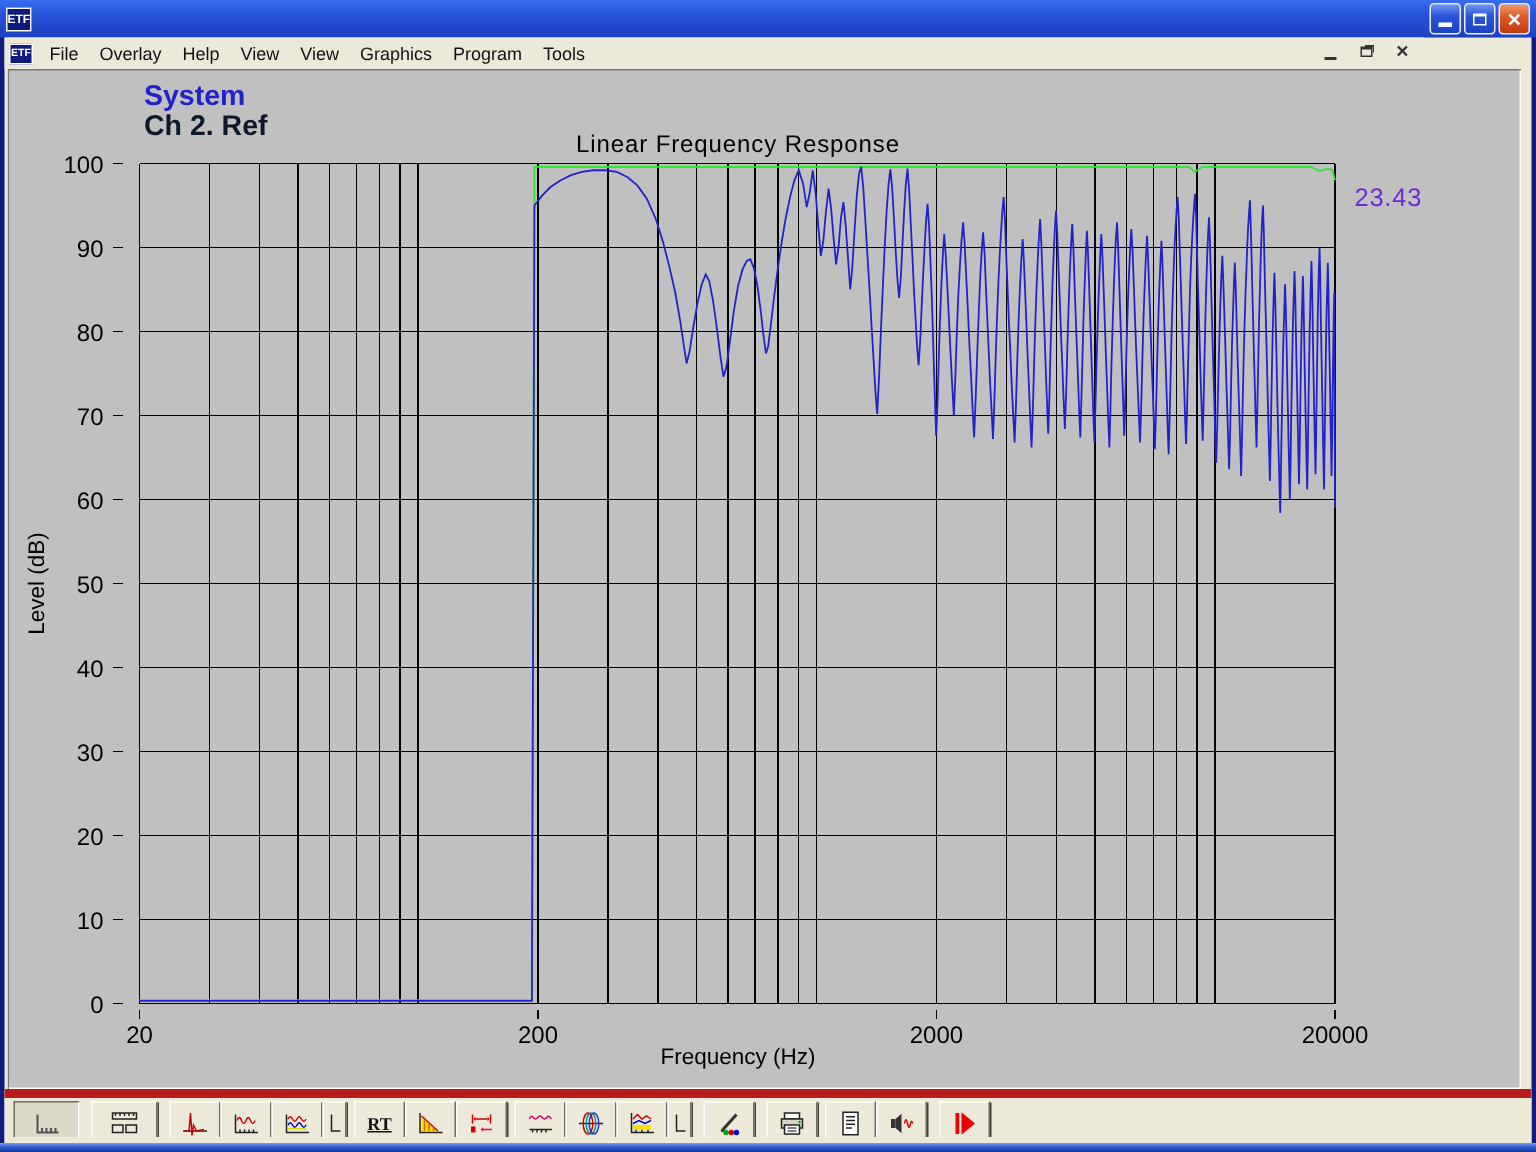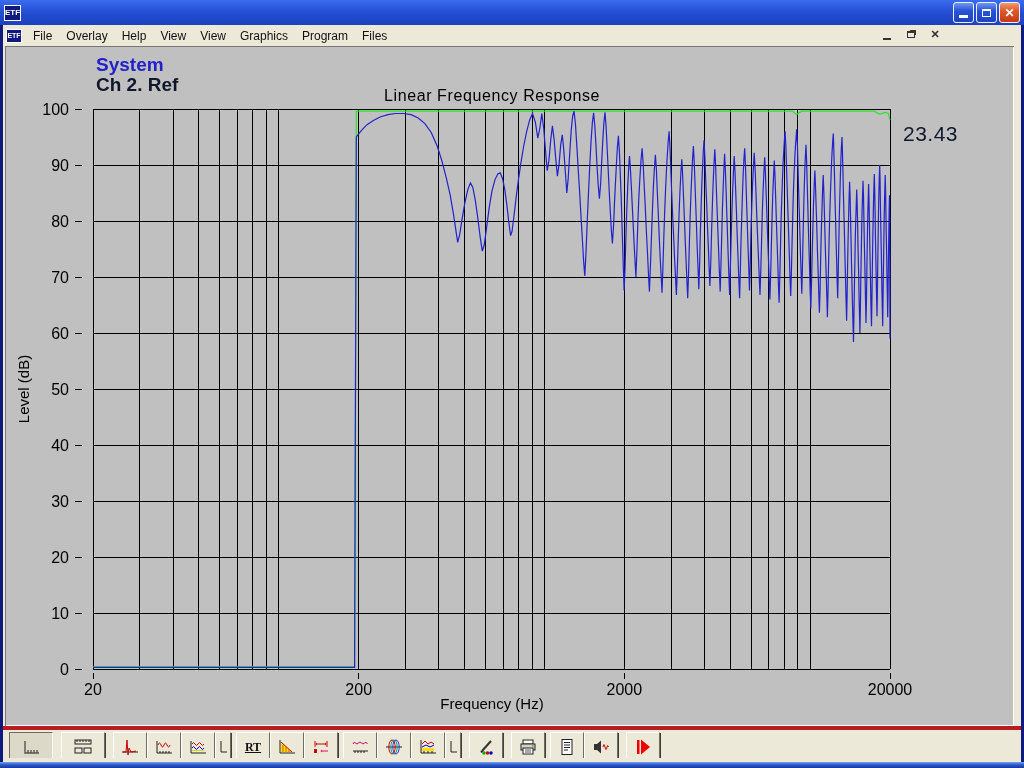--- a/index.html
+++ b/index.html
@@ -41,24 +41,24 @@
     box-shadow:inset 1px 1px 0 #777,inset -1px -1px 0 #fff;}
   .client svg{position:absolute;left:0;top:0;}
   svg .grid{stroke:#000;stroke-width:1;shape-rendering:crispEdges;}
   svg .tick{font-family:"Liberation Sans",sans-serif;font-size:16px;fill:#000;}
   svg .ctitle{font-family:"Liberation Sans",sans-serif;font-size:16px;letter-spacing:0.6px;fill:#000;}
   svg .alabel{font-family:"Liberation Sans",sans-serif;font-size:15px;fill:#000;}
   .legend{position:absolute;left:91px;font-size:19px;font-weight:bold;}
   .legend.l1{top:8px;}
   .legend.l2{top:28px;}
   .chart-info{position:absolute;left:758px;top:20px;font-size:15px;color:#000;line-height:18px;white-space:nowrap;}
-  .readout{position:absolute;left:898px;top:76px;font-size:21px;color:#0f172a;letter-spacing:0.5px;}
+  .readout{position:absolute;left:898px;top:76px;font-size:17px;color:#6d28d9;letter-spacing:0.5px;}
   
   .toolbar{position:absolute;left:3px;top:726px;width:1018px;height:32px;background:#ece9d8;
-    display:flex;align-items:flex-start;padding:2px 0 0 6px;border-top:4px solid #b91c1c;}
+    display:flex;align-items:flex-start;padding:2px 0 0 6px;border-top:6px solid #b91c1c;}
   .tb{height:30px;width:34px;margin:0;padding:0;background:#ece9d8;border:1px solid;
     border-color:#fff #6f6d62 #6f6d62 #fff;box-shadow:1px 1px 0 #403f38;
     display:flex;align-items:center;justify-content:center;cursor:pointer;}
   .tb.wide{width:44px;}
   .tb.narrow{width:16px;}
   .tb.pressed{border-color:#6f6d62 #fff #fff #6f6d62;box-shadow:none;background:#dcd9c8;}
   .tb-gap{width:8px;height:1px;}
   .tb-gap-s{width:5px;height:1px;}
   .rt-text{font-size:12px;font-weight:bold;text-decoration:underline;color:#111;
     font-family:"Liberation Serif",serif;}
@@ -91,21 +91,21 @@
 
   <div class="menubar">
     <div class="mdi-icon">ETF</div>
     <div class="menu-item">File</div>
     <div class="menu-item">Overlay</div>
     <div class="menu-item">Help</div>
     <div class="menu-item">View</div>
     <div class="menu-item">View</div>
     <div class="menu-item">Graphics</div>
     <div class="menu-item">Program</div>
-    <div class="menu-item">Files</div>
+    <div class="menu-item">Tools</div>
     <div class="mdi-buttons">
       <div class="mdibtn">
           <i class="glyph-min2"></i>
         </div>
       <div class="mdibtn">
           <i class="glyph-restore2"></i>
         </div>
       <div class="mdibtn">
           <span>✕</span>
         </div>

